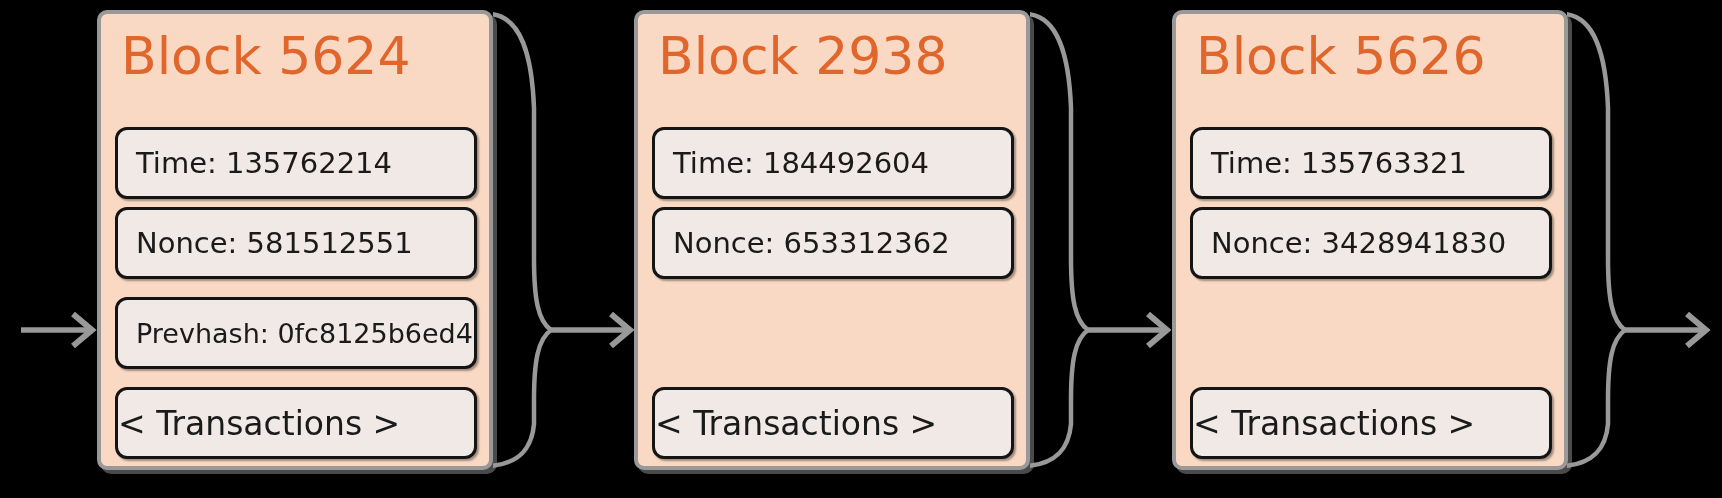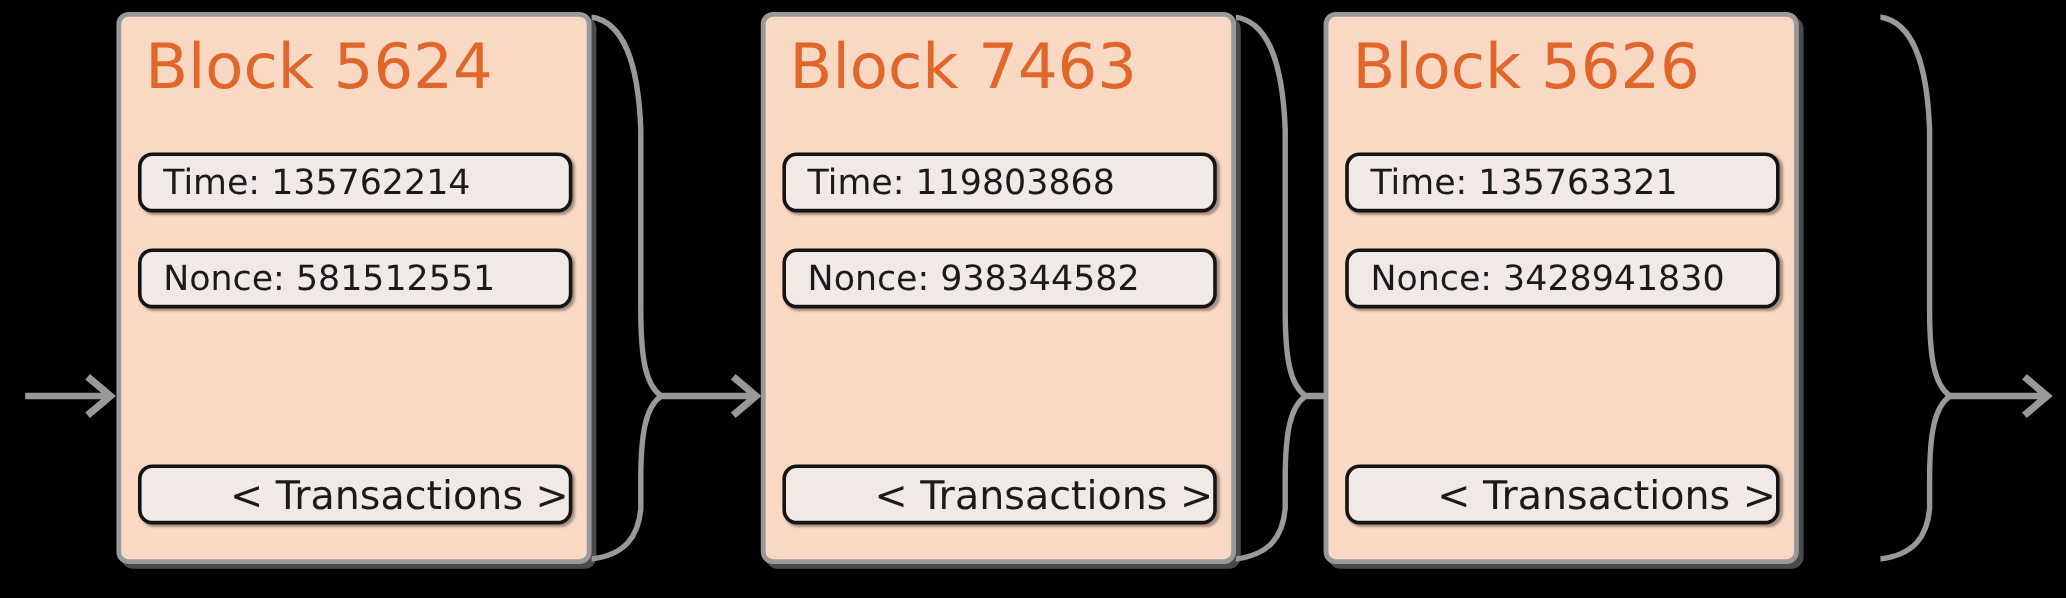--- a/index.html
+++ b/index.html
@@ -23,43 +23,43 @@
   .block{
     position:absolute;top:10px;width:396px;height:460px;
     box-sizing:border-box;
     background:var(--block-fill);
     border:4px solid var(--block-border);
     border-radius:10px;
     box-shadow:4px 4px 0 #4a4a4a;
   }
   .block.b1{left:97px}
   .block.b2{left:634px}
-  .block.b3{left:1103px}
+  .block.b3{left:1172px}
   .block-title{
     position:absolute;top:14px;left:20px;
     font-size:52px;line-height:1.1;
     color:var(--title-orange);
     white-space:nowrap;
   }
   .field{
-    position:absolute;left:14px;width:362px;height:50px;
+    position:absolute;left:14px;width:362px;height:72px;
     box-sizing:border-box;
     background:var(--field-fill);
     border:3px solid var(--field-border);
     border-radius:12px;
     box-shadow:2px 2px 2px rgba(0,0,0,0.35);
     display:flex;align-items:center;
     padding-left:18px;
     font-size:29px;color:var(--field-text);
     white-space:nowrap;
   }
   .field.f-time{top:113px}
   .field.f-nonce{top:193px}
   .field.f-prevhash{top:283px;font-size:27px}
-  .field.f-transactions{top:373px;justify-content:flex-end;padding-left:0;font-size:33px}
+  .field.f-transactions{top:373px;justify-content:flex-start;padding-left:0;font-size:33px}
   svg.connector{position:absolute;top:0;height:498px;display:block}
   .conn0{left:0;width:97px}
   .conn1{left:493px;width:141px}
   .conn2{left:1030px;width:141px}
   .conn3{left:1567px;width:155px}
   .brace{fill:none;stroke:var(--connector-gray);stroke-width:4.5}
   .arrow-line{fill:none;stroke:var(--connector-gray);stroke-width:5.5}
   .arrow-head{fill:none;stroke:var(--connector-gray);stroke-width:6;stroke-linejoin:miter}
 </style>
 </head>
@@ -73,38 +73,41 @@
   </svg>
 
   <div class="block b1">
     <div class="block-title">Block 5624</div>
     <div class="field f-time">
       <span>Time: 135762214</span>
     </div>
     <div class="field f-nonce">
       <span>Nonce: 581512551</span>
     </div>
+    <div class="field f-prevhash">
+      <span>Prevhash: 0fc8125b6ed4</span>
+    </div>
     <div class="field f-transactions">
       <span>&lt; Transactions &gt;</span>
     </div>
   </div>
 
   <svg class="connector conn1" viewBox="0 0 141 498">
     <path class="brace" d="M -2 14 C 28 17, 39 55, 41 108 L 41 258 C 41 299, 45 321, 58 330 C 45 339, 41 361, 41 400 L 41 424 C 39 447, 28 463, -2 466"></path>
     <line class="arrow-line" x1="58" y1="330" x2="134" y2="330"></line>
     <polyline class="arrow-head" points="118,314 137,330 118,346"></polyline>
   </svg>
 
   <div class="block b2">
-    <div class="block-title">Block 7463</div>
+    <div class="block-title">Block 2938</div>
     <div class="field f-time">
-      <span>Time: 119803868</span>
+      <span>Time: 184492604</span>
     </div>
     <div class="field f-nonce">
-      <span>Nonce: 938344582</span>
+      <span>Nonce: 653312362</span>
     </div>
     <div class="field f-transactions">
       <span>&lt; Transactions &gt;</span>
     </div>
   </div>
 
   <svg class="connector conn2" viewBox="0 0 141 498">
     <path class="brace" d="M -2 14 C 28 17, 39 55, 41 108 L 41 258 C 41 299, 45 321, 58 330 C 45 339, 41 361, 41 400 L 41 424 C 39 447, 28 463, -2 466"></path>
     <line class="arrow-line" x1="58" y1="330" x2="134" y2="330"></line>
     <polyline class="arrow-head" points="118,314 137,330 118,346"></polyline>

